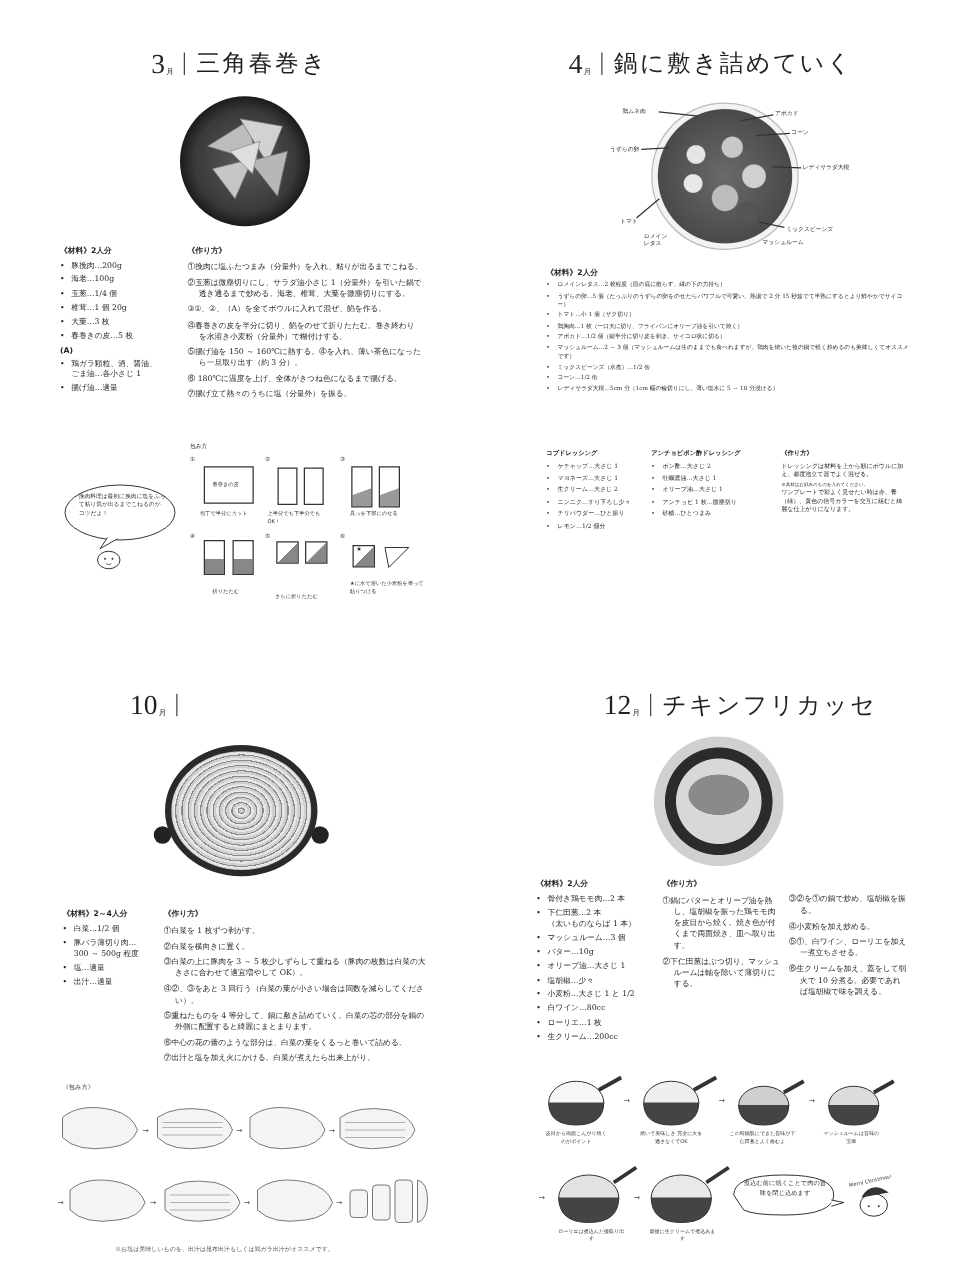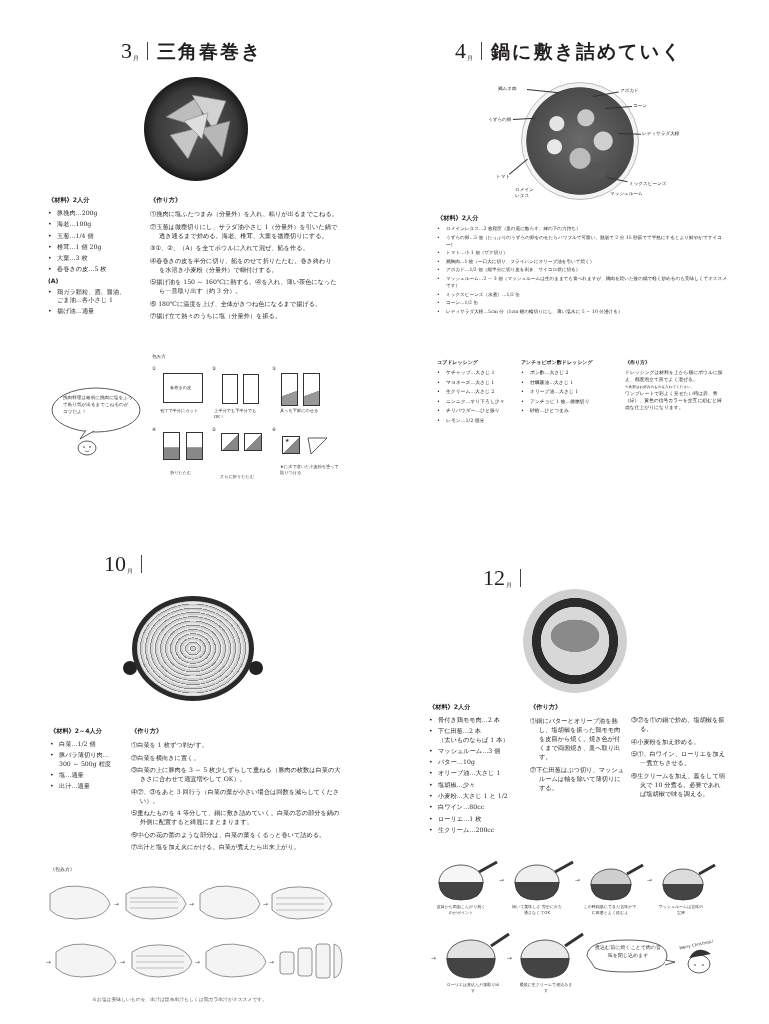--- a/index.html
+++ b/index.html
@@ -3,21 +3,21 @@
 <meta charset="utf-8">
 <style>
   * { box-sizing: border-box; margin: 0; padding: 0; }
   html, body { width: 769px; height: 1024px; background: #ffffff; overflow: hidden; }
   body { position: relative; font-family: "DejaVu Serif", serif; color: #231f20; }
   .q { position: absolute; }
   .title { position: absolute; display: flex; align-items: flex-end; white-space: nowrap; }
   .title .num { font-family: "Liberation Serif", serif; font-size: 22px; line-height: 22px; }
   .title .mon { font-size: 6px; margin: 0 6px 0 1px; line-height: 8px; }
   .title .bar { display: inline-block; width: 1px; height: 18px; background: #444; margin: 0 9px 2px 2px; }
-  .title .name { font-size: 19px; letter-spacing: 2px; line-height: 22px; font-weight: bold; }
+  .title .name { font-size: 19px; letter-spacing: 2px; line-height: 22px; }
   .hdr { font-family: "DejaVu Sans", sans-serif; font-weight: bold; font-size: 6.2px; margin-bottom: 4px; }
   .ing li { list-style: none; font-size: 6.2px; line-height: 8px; margin-bottom: 3.3px; padding-left: 9px; position: relative; }
   .ing li::before { content: "•"; position: absolute; left: 0; }
   .ing li.cont { padding-left: 9px; margin-top: -3px; }
   .ing li.cont::before { content: ""; }
   .steps p { font-size: 6.2px; line-height: 9px; margin-bottom: 3.5px; padding-left: 9px; text-indent: -9px; }
   .tiny { font-size: 4.4px; line-height: 7px; }
   .hand { font-family: "DejaVu Sans", sans-serif; font-size: 4.6px; color: #333; }
   .photo-round { position: absolute; border-radius: 50%; }
   .label { position: absolute; font-family: "DejaVu Sans", sans-serif; font-size: 4.6px; color: #222; white-space: nowrap; }
@@ -270,24 +270,25 @@
         <text x="76" y="84">→</text>
         <text x="151" y="84">→</text>
         <text x="225" y="84">→</text>
     </g>
   </svg>
 
   <div class="note" style="left:92px;top:484px;">※お塩は美味しいものを、出汁は昆布出汁もしくは鶏ガラ出汁がオススメです。</div>
 </section>
 
 <section class="q" style="left:385px;top:512px;width:384px;height:512px;">
-  <div class="title" style="left:98px;top:55px;">
+  <div class="title" style="left:98px;top:41px;">
     <span class="num">12</span>
     <span class="mon">月</span>
     <span class="bar"></span>
+    <span class="name">チキンフリカッセ</span>
   </div>
 
   <div class="photo-round" style="left:138px;top:77px;width:104px;height:104px;background:
        radial-gradient(ellipse 30px 20px at 50% 45%,#8a8a8a 0 80%,transparent 82%),
        radial-gradient(circle at 50% 50%,#d8d8d8 0 46%,#2b2b2b 47% 58%,#d0d0d0 59% 70%,#e9e9e9 71%);"></div>
 
   <div style="position:absolute;left:44px;top:191px;width:95px;">
     <div class="hdr">《材料》2人分</div>
     <ul class="ing">
       <li>骨付き鶏モモ肉…2 本</li>

